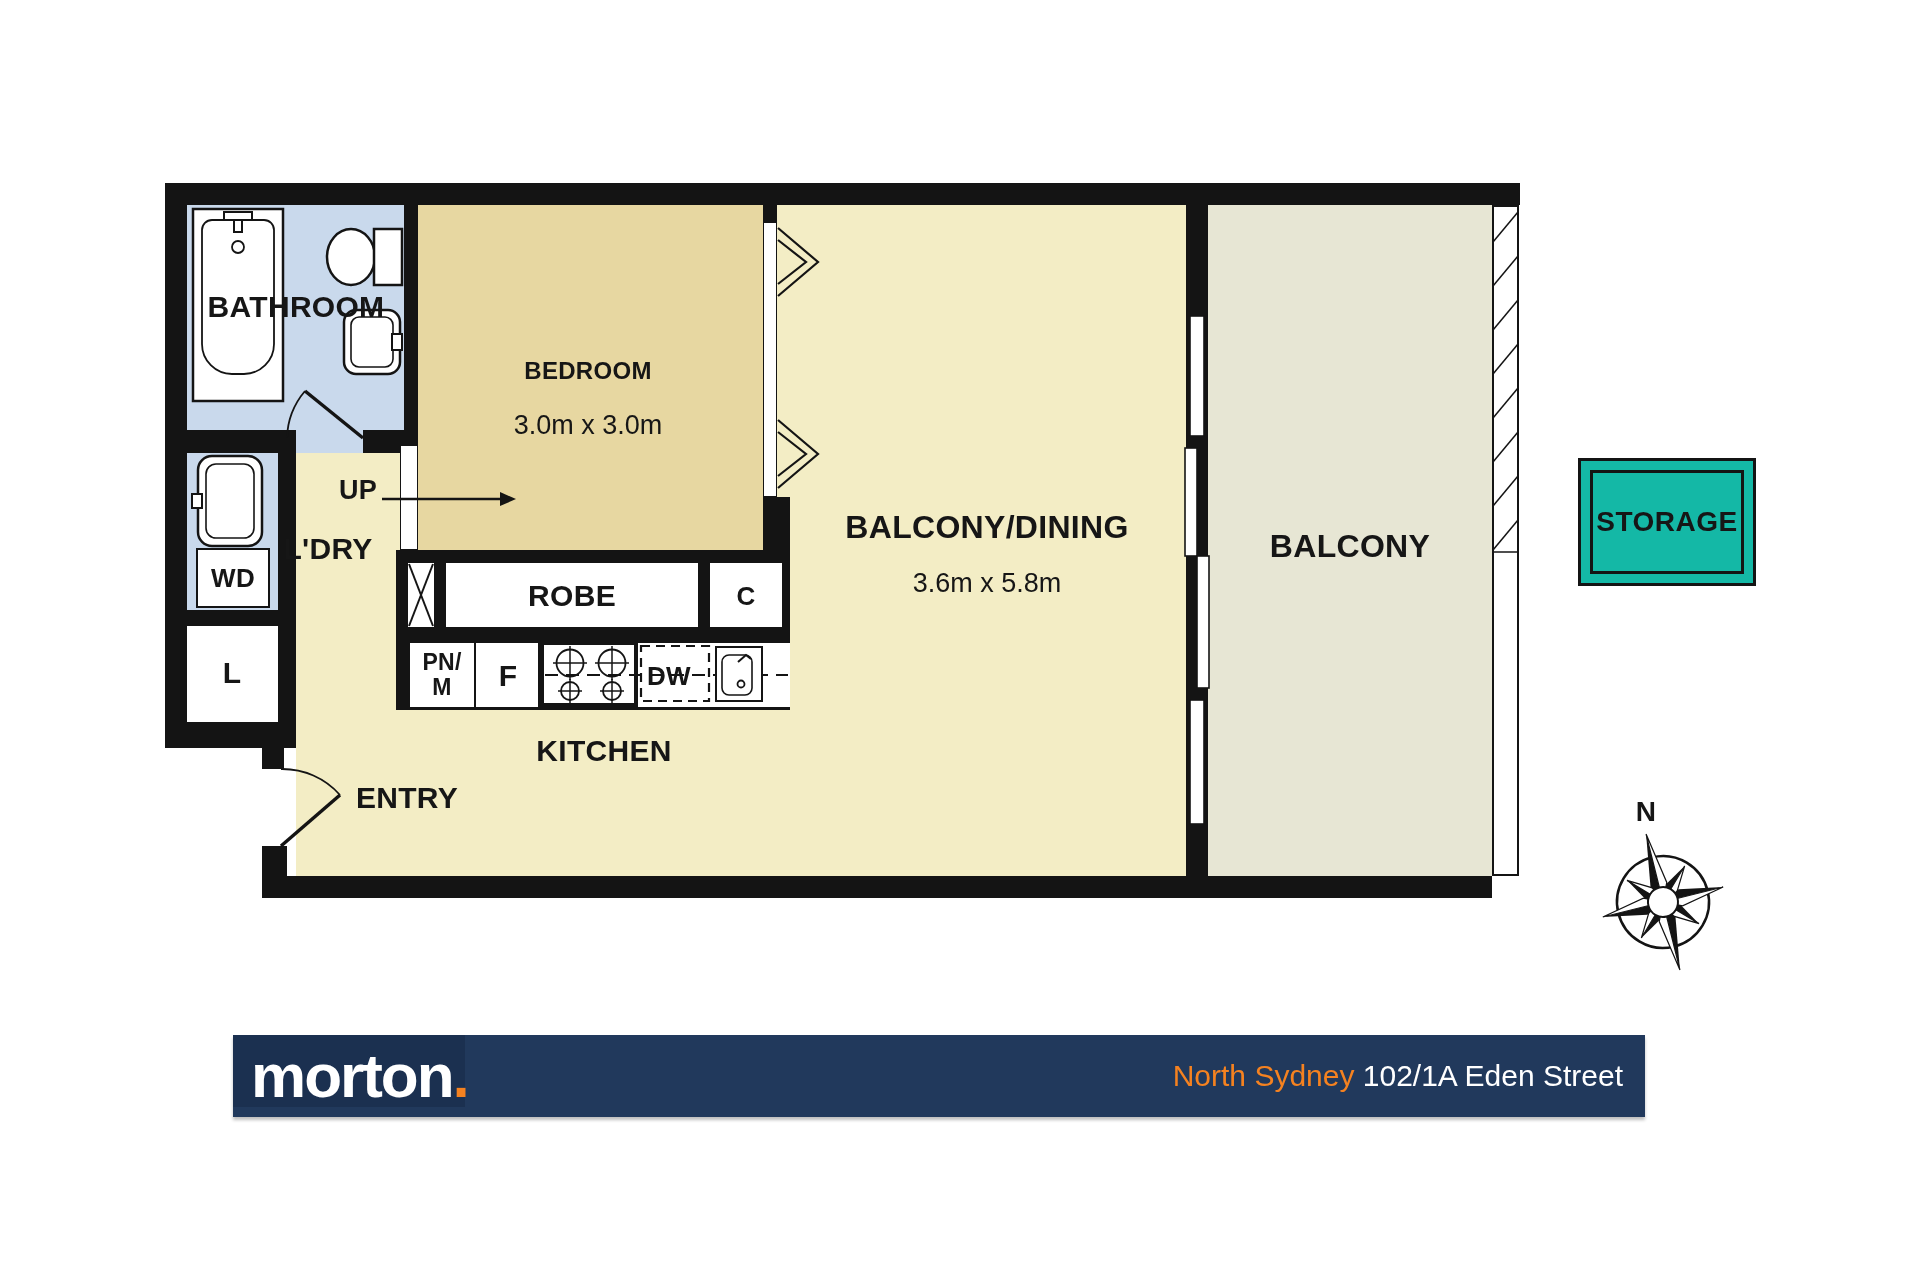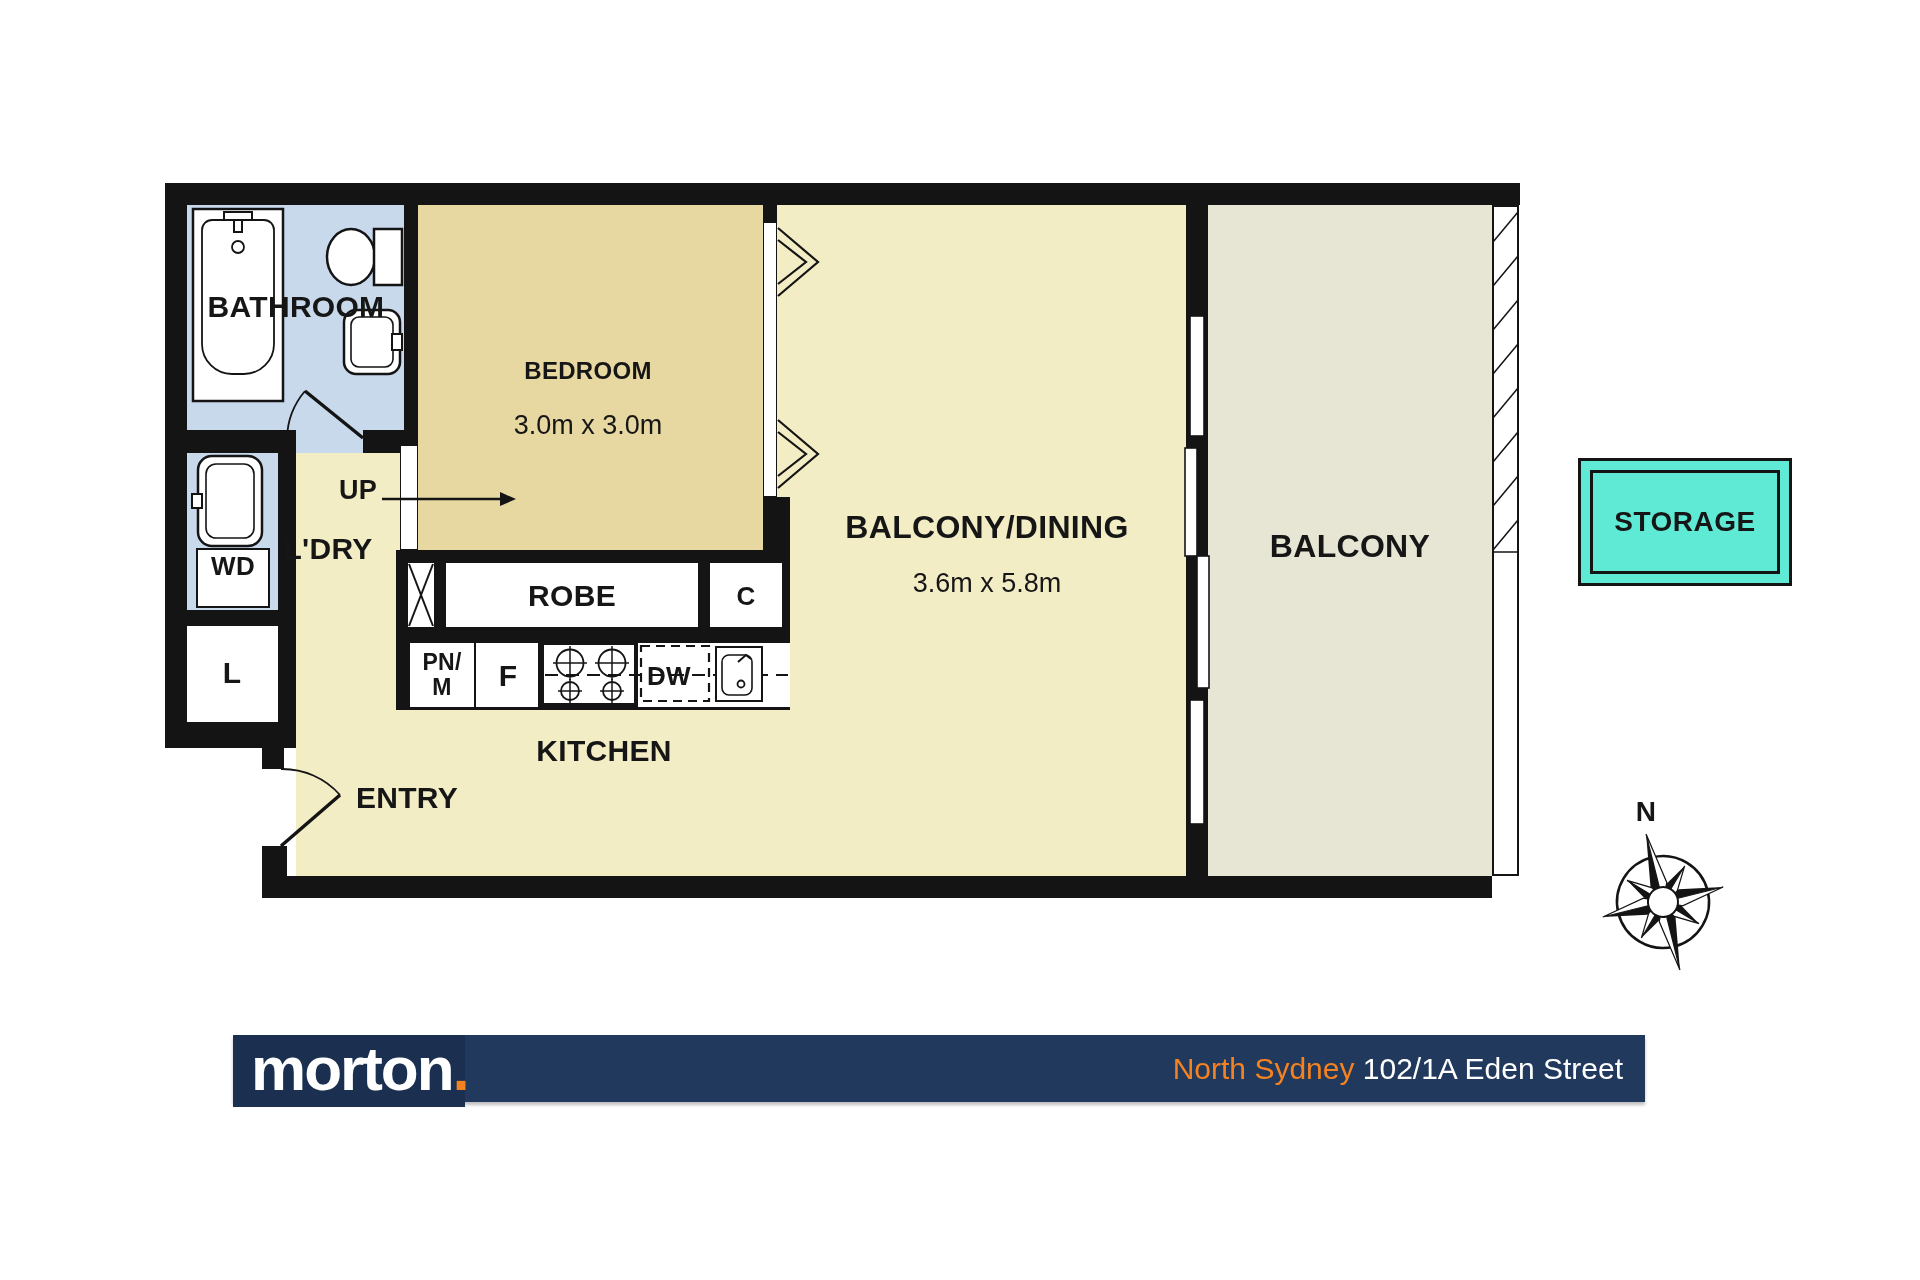--- a/index.html
+++ b/index.html
@@ -13,27 +13,27 @@
   .f-bal{background:var(--balcony,#e7e6d4);}
   .wbox{position:absolute;background:#fff;z-index:30;}
   .outlined{border:2px solid var(--wall,#141414);box-sizing:border-box;}
   .thin-outlined{border:1.5px solid var(--wall,#141414);box-sizing:border-box;}
   .lbl{position:absolute;transform:translate(-50%,-50%);font-weight:bold;color:#161616;
        white-space:nowrap;z-index:60;letter-spacing:.3px;}
   .lbl.dim{font-weight:normal;letter-spacing:0;margin-top:21px;}
   .lbl.pre{white-space:pre-line;text-align:center;line-height:1.08;}
   #fixtures{position:absolute;left:0;top:0;z-index:50;pointer-events:none;}
   
-  #storage{position:absolute;left:1578px;top:458px;width:214px;height:128px;background:#5eead4;
+  #storage{position:absolute;left:1578px;top:458px;width:178px;height:128px;background:#14b8a6;
            border:3px solid var(--wall,#141414);box-sizing:border-box;z-index:40;}
   #storage .inner{position:absolute;left:9px;top:9px;right:9px;bottom:9px;
            border:3px solid var(--wall,#141414);display:flex;align-items:center;justify-content:center;}
   #storage .inner span{font-weight:bold;font-size:28px;color:#161616;letter-spacing:.5px;}
   
-  #footer{position:absolute;left:233px;top:1035px;width:1412px;height:67px;
+  #footer{position:absolute;left:233px;top:1035px;width:1412px;height:82px;
           background:var(--navy,#21395c);z-index:70;display:flex;align-items:center;
           justify-content:space-between;box-shadow:0 3px 3px rgba(0,0,0,.25);}
   #footer .logoblock{position:absolute;left:0;top:0;width:232px;height:72px;background:var(--navy_dark,#1b3050);}
   #footer .brand{position:relative;margin-left:18px;font-size:62px;font-weight:bold;color:#fff;
           letter-spacing:-2px;line-height:1;}
   #footer .brand .dot{color:var(--orange,#f58220);}
   #footer .addr{position:relative;margin-right:22px;font-size:30px;color:#fff;}
   #footer .addr .suburb{color:var(--orange,#f58220);}
 </style>
 </head>
@@ -212,21 +212,21 @@
   <div class="lbl" style="left:296px;top:307px;font-size:30px;">BATHROOM</div>
   <div class="lbl" style="left:588px;top:371px;font-size:24px;">BEDROOM</div>
   <div class="lbl dim" style="left:588px;top:404px;font-size:27px;">3.0m x 3.0m</div>
   <div class="lbl" style="left:987px;top:527px;font-size:32px;">BALCONY/DINING</div>
   <div class="lbl dim" style="left:987px;top:562px;font-size:27px;">3.6m x 5.8m</div>
   <div class="lbl" style="left:1350px;top:546px;font-size:32px;">BALCONY</div>
   <div class="lbl" style="left:604px;top:751px;font-size:30px;">KITCHEN</div>
   <div class="lbl" style="left:407px;top:798px;font-size:30px;">ENTRY</div>
   <div class="lbl" style="left:328px;top:549px;font-size:30px;">L'DRY</div>
   <div class="lbl" style="left:358px;top:490px;font-size:27px;">UP</div>
-  <div class="lbl" style="left:233px;top:566px;font-size:26px;">WD</div>
+  <div class="lbl" style="left:233px;top:578px;font-size:26px;">WD</div>
   <div class="lbl" style="left:232px;top:673px;font-size:30px;">L</div>
   <div class="lbl" style="left:572px;top:596px;font-size:30px;text-align:center;">ROBE</div>
   <div class="lbl" style="left:746px;top:596px;font-size:26px;">C</div>
   <div class="lbl pre" style="left:442px;top:675px;font-size:23px;">PN/
 M</div>
   <div class="lbl" style="left:508px;top:676px;font-size:30px;">F</div>
   <div class="lbl" style="left:669px;top:676px;font-size:26px;">DW</div>
   <div class="lbl" style="left:1646px;top:812px;font-size:28px;font-weight:600;">N</div>
 
   <div id="storage">

